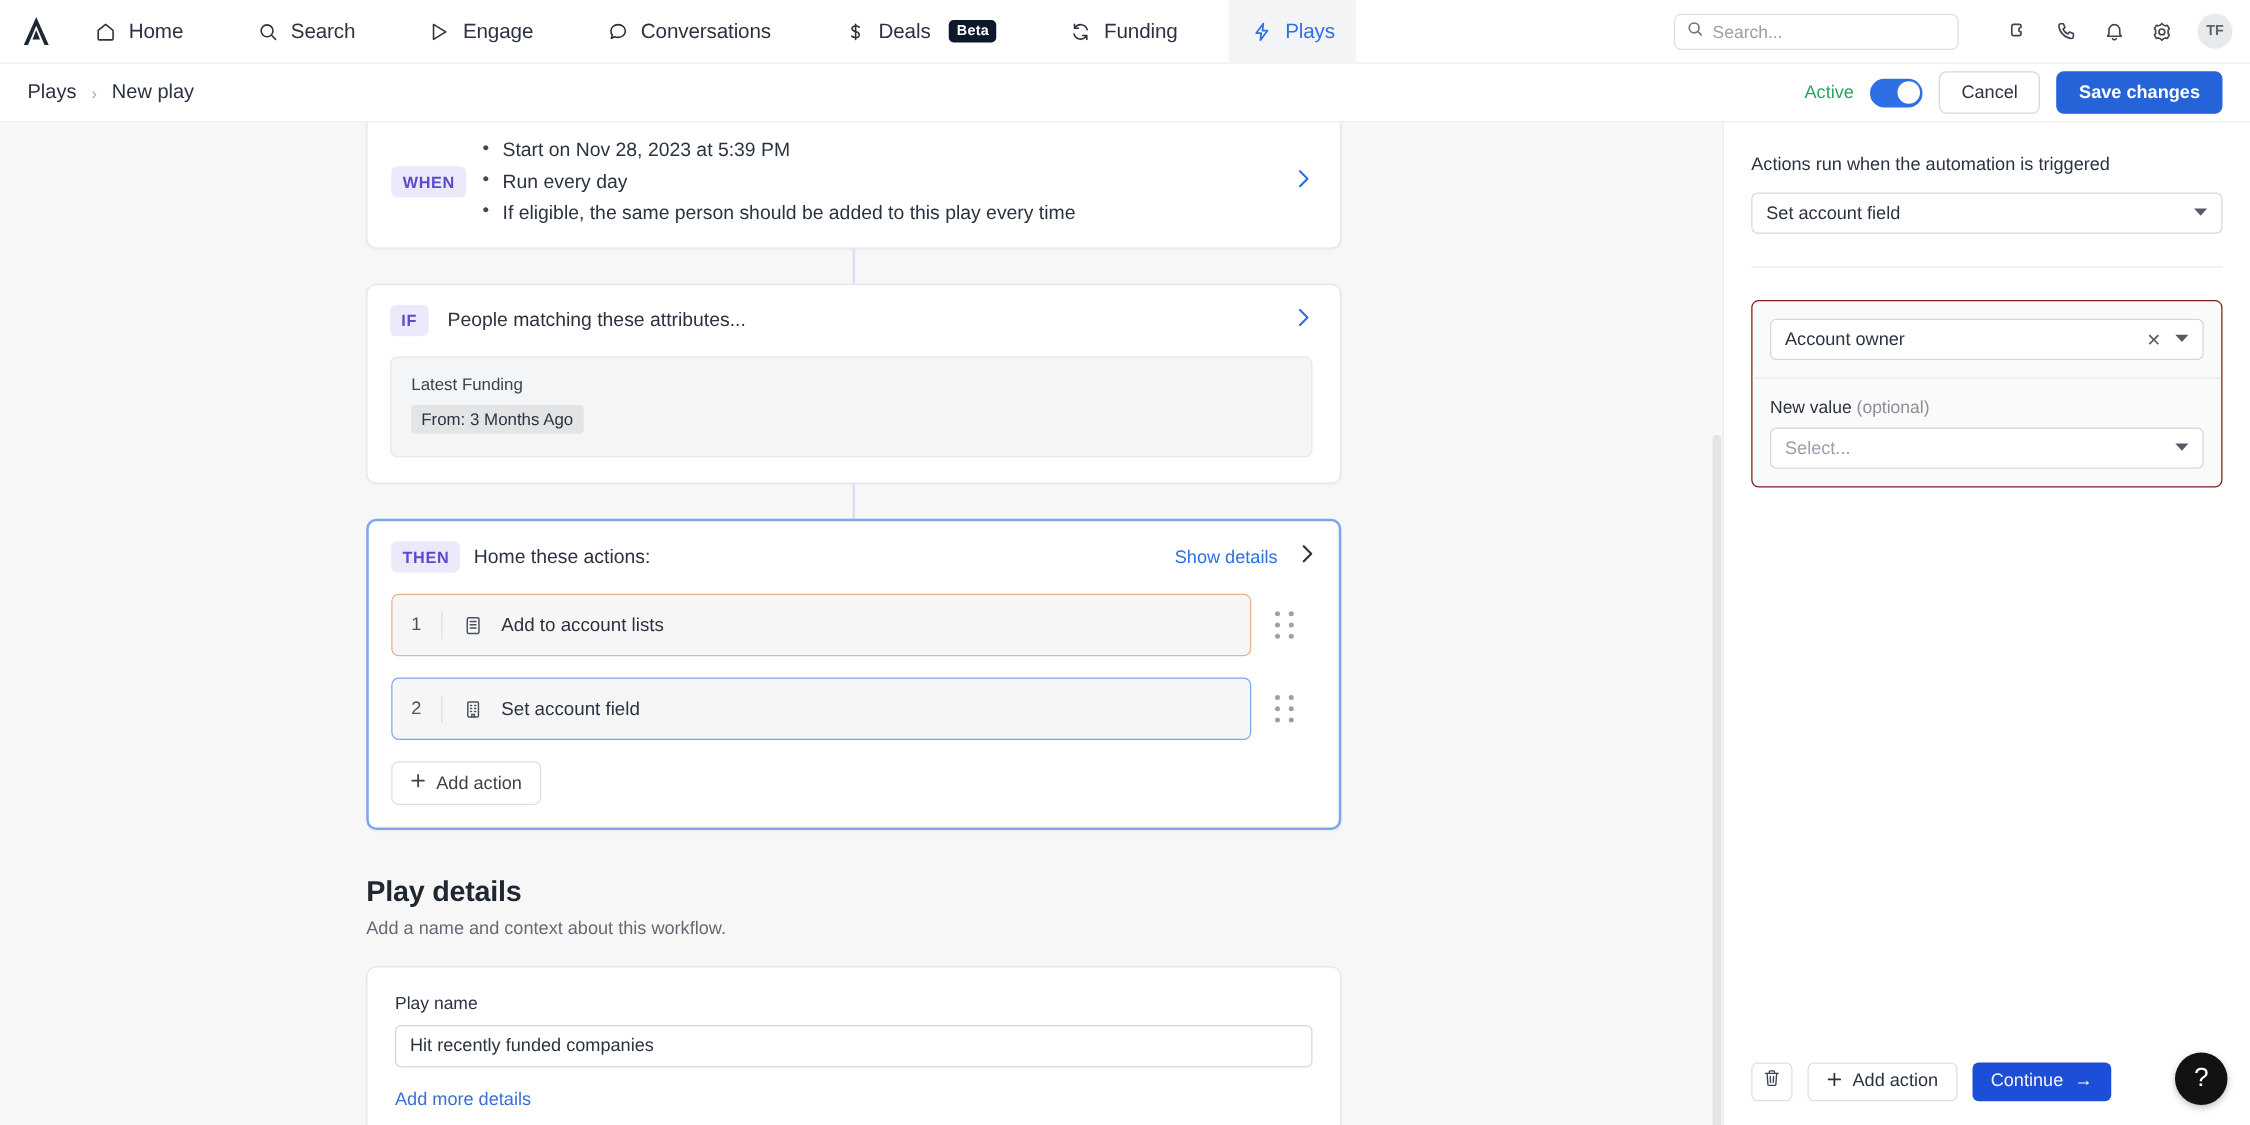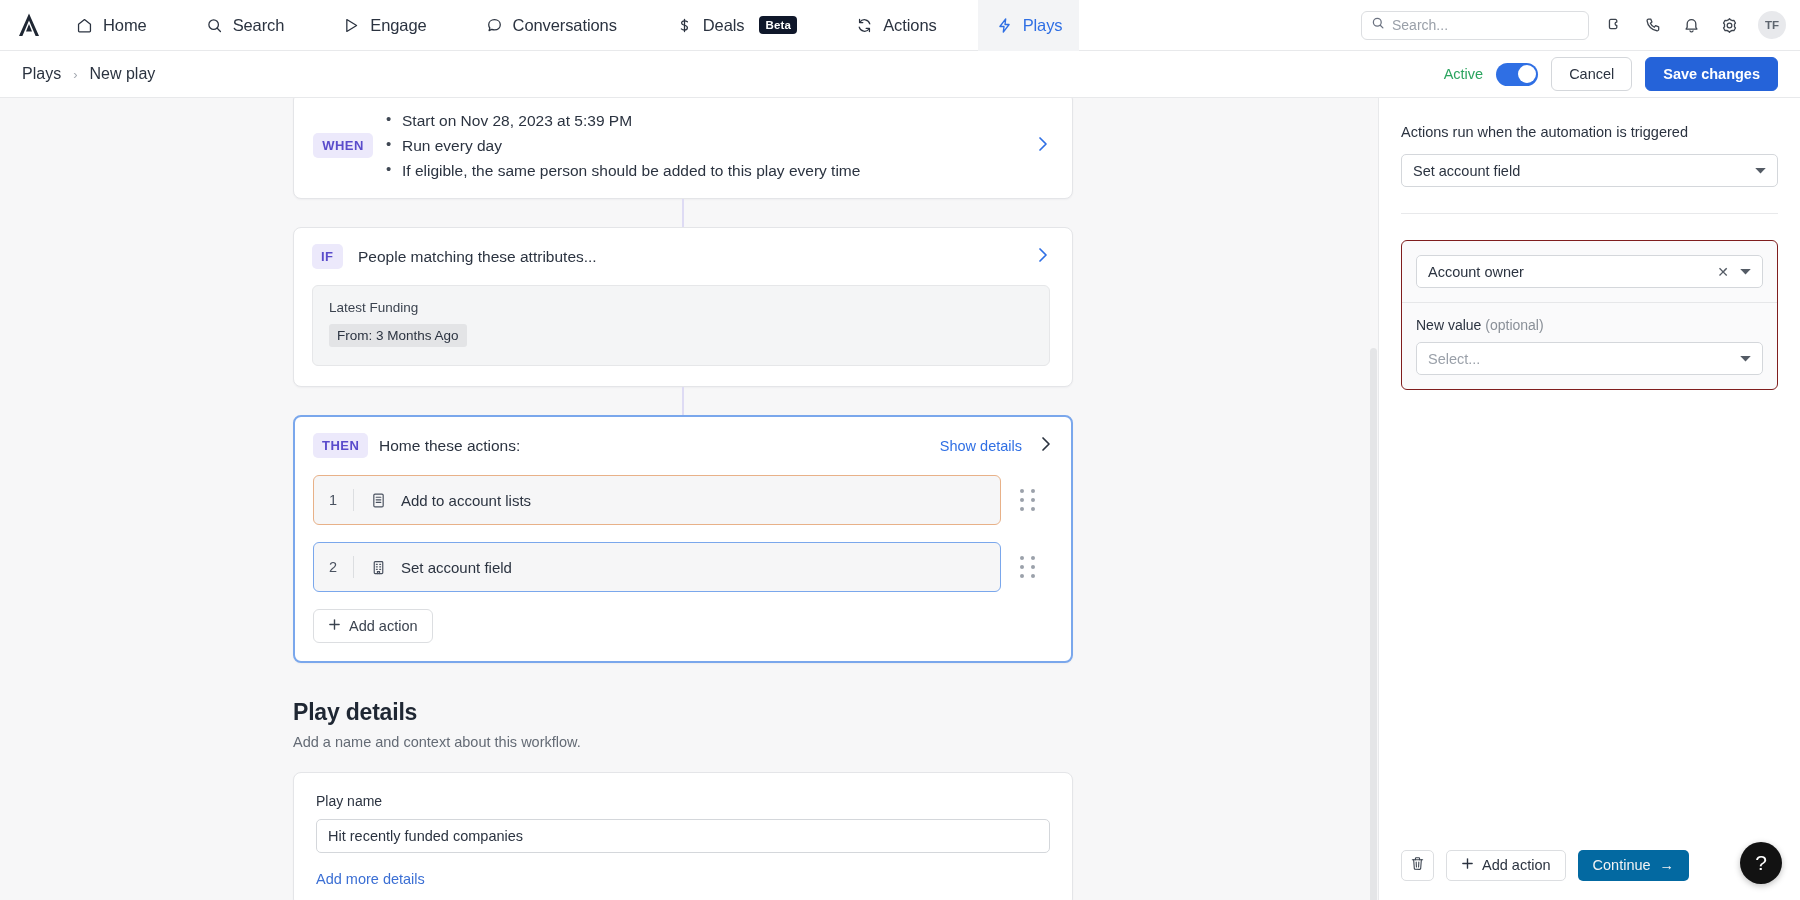--- a/index.html
+++ b/index.html
@@ -31,21 +31,21 @@
   .nav-item .nico { display:flex; align-items:center; justify-content:center; width:19px; height:19px; }
   .nav-item .nico svg { display:block; }
   .beta-badge {
     background: #0f172a; color: #fff; font-size: 11.5px; font-weight: 700;
     border-radius: 4px; padding: 2.5px 6px 3px; margin-left: 6px; letter-spacing: .2px;
   }
   .nav-right { margin-left: auto; display: flex; align-items: center; gap: 0; padding-right: 14px; }
   .search-box {
     width: 228px; height: 29px; border: 1px solid #dcdee1; border-radius: 6px;
     display: flex; align-items: center; gap: 7px; padding: 0 9px; background:#fff;
-    margin-right: 7px;
+    margin-right: 29px;
   }
   .search-box .ph { font-size: 14px; color: #9aa0a9; }
   .icon-btn {
     width: 38px; height: 38px; display: flex; align-items: center; justify-content: center;
     cursor: pointer; color:#3d444e;
   }
   .avatar {
     width: 28px; height: 28px; border-radius: 50%; background: #e8e9ec;
     display: flex; align-items: center; justify-content: center;
     font-size: 11.5px; color: #5d646e; font-weight: 600; margin-left: 10px; cursor: pointer;
@@ -207,21 +207,21 @@
     width: 33px; height: 31px; border: 1px solid #dcdee1; border-radius: 5px;
     display: flex; align-items: center; justify-content: center; cursor: pointer; background: #fff;
   }
   .add-action-btn {
     display: inline-flex; align-items: center; gap: 8px; height: 31px;
     border: 1px solid #dcdee1; border-radius: 5px; background: #fff;
     font-size: 14.5px; color: #2b3340; padding: 0 14px; cursor: pointer;
   }
   .continue-btn {
     display: inline-flex; align-items: center; gap: 9px; height: 31px;
-    border: none; border-radius: 5px; background: #0369a1;
+    border: none; border-radius: 5px; background: #1d4ed8;
     font-size: 14.5px; color: #f3f3f4; padding: 0 15px; cursor: default; font-family: inherit;
   }
   .help-fab {
     position: absolute; right: 18px; bottom: 16px; width: 42px; height: 42px;
     border-radius: 50%; background: #121212; color: #fff;
     display: flex; align-items: center; justify-content: center;
     font-size: 21px; cursor: pointer; box-shadow: 0 2px 6px rgba(0,0,0,.25);
   }
 </style>
 </head>
@@ -287,21 +287,21 @@
 
     <div class="nav-item">
       <span class="nico">
         <svg width="17" height="17" viewBox="0 0 20 20" fill="none" stroke="#2b3340" stroke-width="1.5" stroke-linecap="round" stroke-linejoin="round">
             <path d="M16.2 8 A6.4 6.4 0 0 0 4.6 6.2"></path>
             <polyline points="4.2,2.8 4.2,6.6 8,6.6"></polyline>
             <path d="M3.8 12 A6.4 6.4 0 0 0 15.4 13.8"></path>
             <polyline points="15.8,17.2 15.8,13.4 12,13.4"></polyline>
           </svg>
       </span>
-      <span>Actions</span>
+      <span>Funding</span>
     </div>
 
     <div class="nav-item active">
       <span class="nico">
         <svg width="17" height="17" viewBox="0 0 20 20" fill="none" stroke="#2f6fe4" stroke-width="1.6" stroke-linecap="round" stroke-linejoin="round">
             <path d="M11.4 2.2 L4.6 11.2 H9.4 L8.6 17.8 L15.4 8.8 H10.6 Z"></path>
           </svg>
       </span>
       <span>Plays</span>
     </div>

